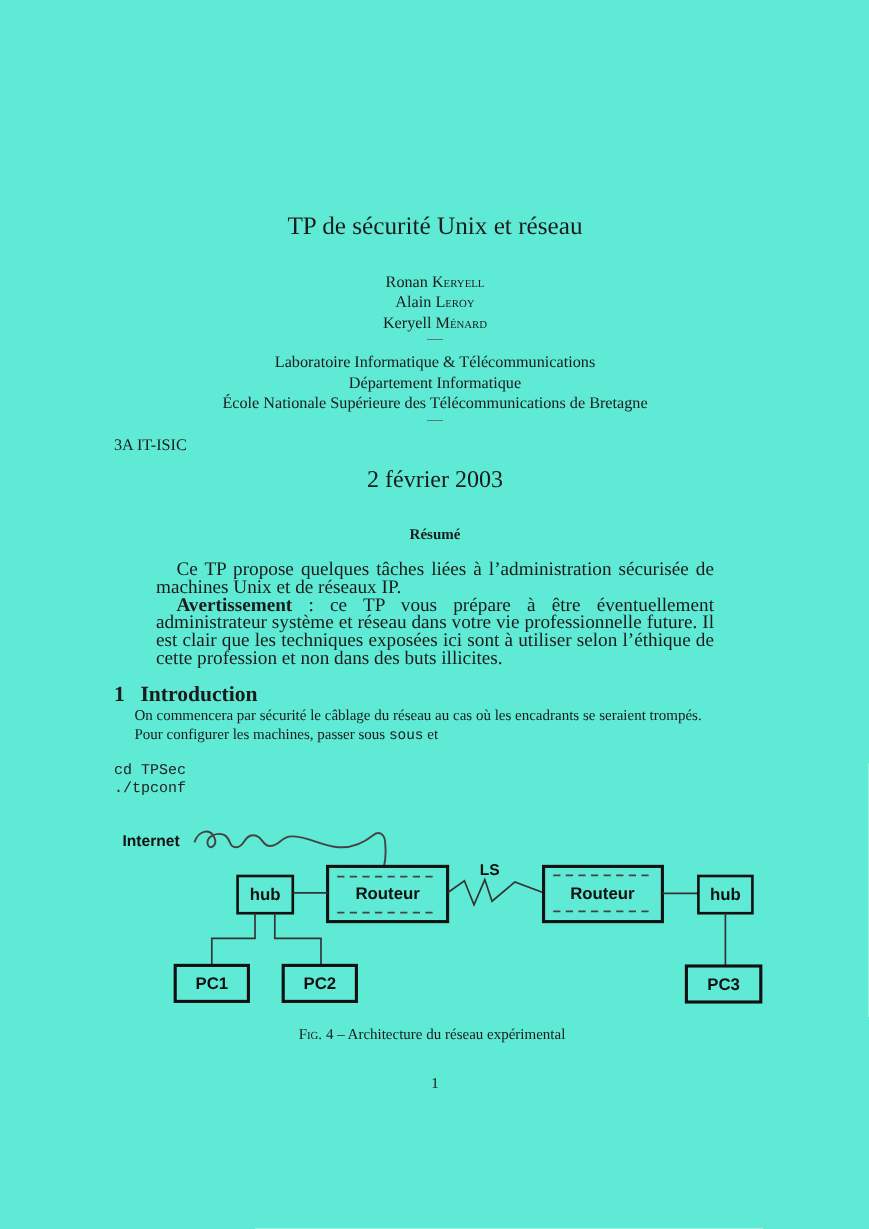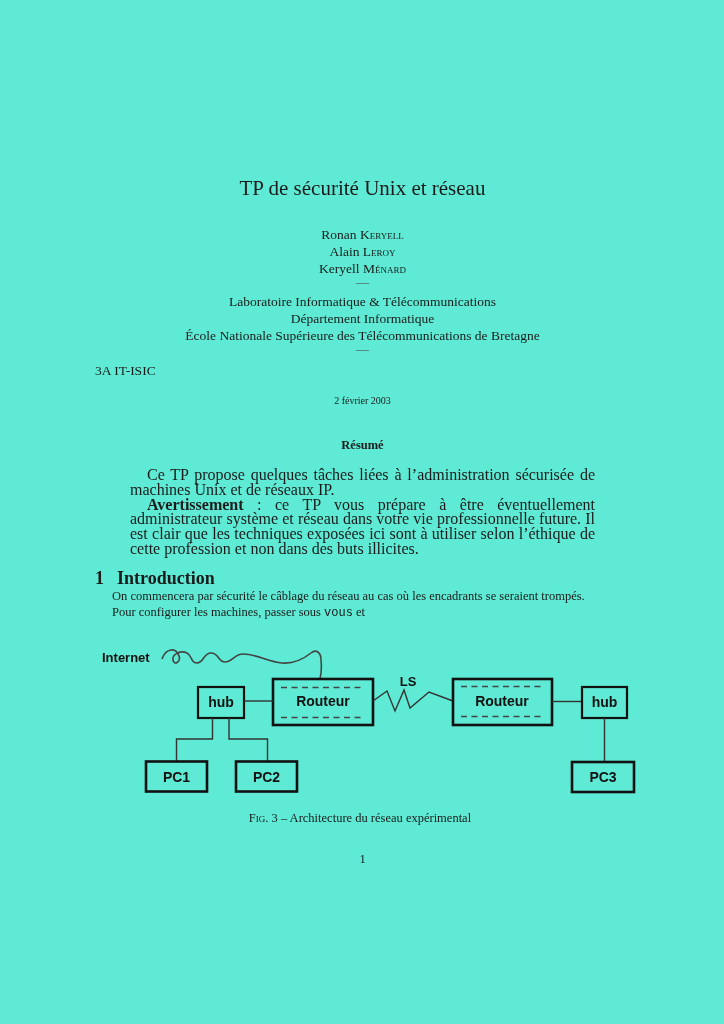--- a/index.html
+++ b/index.html
@@ -9,21 +9,21 @@
     box-sizing:border-box;padding:177px 94px 0 95px;overflow:hidden;
   }
   h1.title{font-size:21px;line-height:23px;margin:0;text-align:center;font-weight:normal;}
   .authors{margin-top:26px;text-align:center;}
   .author-line{line-height:17px;font-size:13.5px;}
   .sc{font-variant:small-caps;}
   .sep{text-align:center;color:#555;line-height:10px;font-size:13px;}
   .affil{margin-top:6px;text-align:center;}
   .affil div{line-height:17px;font-size:13.5px;}
   .course{margin-top:8px;font-size:13.5px;line-height:17px;}
-  .date{margin-top:13px;font-size:10px;text-align:center;line-height:17px;}
+  .date{margin-top:13px;font-size:20px;text-align:center;line-height:17px;}
   .abstract{margin:30px 35px 0 35px;}
   .abstract-title{font-size:12.5px;font-weight:bold;text-align:center;margin:16px;line-height:13px;}
   .abstract p{margin:0;font-size:16px;line-height:14.8px;text-align:justify;text-indent:17px;}
   .abstract p.first{margin-top:9px;}
   h2.section{font-size:18px;margin:12px 0 0;line-height:19px;font-weight:bold;}
   h2.section .secnum{margin-right:13px;}
   .body-text p{margin:0;font-size:12.5px;line-height:16.5px;text-align:justify;text-indent:17px;}
   .body-text p.pfirst{margin-top:12px;}
   .figref{border:1px solid #ff0000;padding:0 2px;color:#1b1b1b;text-decoration:none;cursor:pointer;}
   .mono{font-family:"Liberation Mono","DejaVu Sans Mono",monospace;font-size:12px;}
@@ -70,21 +70,25 @@
   <section class="abstract">
     <div class="abstract-title">Résumé</div>
     <p class="first">Ce TP propose quelques tâches liées à l’administration sécurisée de machines Unix et de réseaux IP.</p>
     <p><b>Avertissement</b><span> : ce TP vous prépare à être éventuellement administrateur système et réseau dans votre vie professionnelle future. Il est clair que les techniques exposées ici sont à utiliser selon l’éthique de cette profession et non dans des buts illicites.</span></p>
   </section>
 
   <h2 class="section"><span class="secnum">1</span><span>Introduction</span></h2>
 
   <div class="body-text">
     <p>On commencera par sécurité le câblage du réseau au cas où les encadrants se seraient trompés.</p>
-    <p><span>Pour configurer les machines, passer sous </span><span class="mono">vous</span><span> et</span></p>
+    <p><span>Pour configurer les machines, passer sous </span><span class="mono">sous</span><span> et</span></p>
+    <div class="codeblock">
+      <div>cd TPSec</div>
+      <div>./tpconf</div>
+    </div>
   </div>
 
   <figure class="diagram">
     <svg width="560" height="160" viewBox="0 0 560 160">
 
       <text x="22" y="28" class="diag-t-sm">Internet</text>
       <path class="squiggle" d="M82,25 C86,14 96,13 99,22 C101,28 94,32 93,26 C92,20 101,16 107,19 C113,22 110,29 117,29 C124,29 123,19 131,19 C139,19 138,28 145,28 C153,28 154,20 163,20 C177,20 188,28 202,29 C216,30 226,23 231,19 C236,15 241,18 241,26 Q242,37 240,45"></path>
 
       <rect x="118" y="53" width="46" height="31" class="box-med"></rect>
       <text x="141" y="73" text-anchor="middle" class="diag-t">hub</text>
@@ -112,18 +116,18 @@
       <path class="wire" d="M149,84 L149,105 L187.5,105 L187.5,127.5"></path>
       <line x1="524.5" y1="84" x2="524.5" y2="128" class="wire"></line>
 
       <rect x="66" y="127.5" width="61" height="30" class="box-thick"></rect>
       <text x="96.5" y="147.5" text-anchor="middle" class="diag-t">PC1</text>
       <rect x="156" y="127.5" width="61" height="30" class="box-thick"></rect>
       <text x="186.5" y="147.5" text-anchor="middle" class="diag-t">PC2</text>
       <rect x="492" y="128" width="62" height="30" class="box-thick"></rect>
       <text x="523" y="148" text-anchor="middle" class="diag-t">PC3</text>
     </svg>
-    <figcaption><span class="sc">Fig.</span><span> 3 – Architecture du réseau expérimental</span></figcaption>
+    <figcaption><span class="sc">Fig.</span><span> 4 – Architecture du réseau expérimental</span></figcaption>
   </figure>
 
   <div class="pageno">1</div>
 
 </div>
 
 </body></html>

